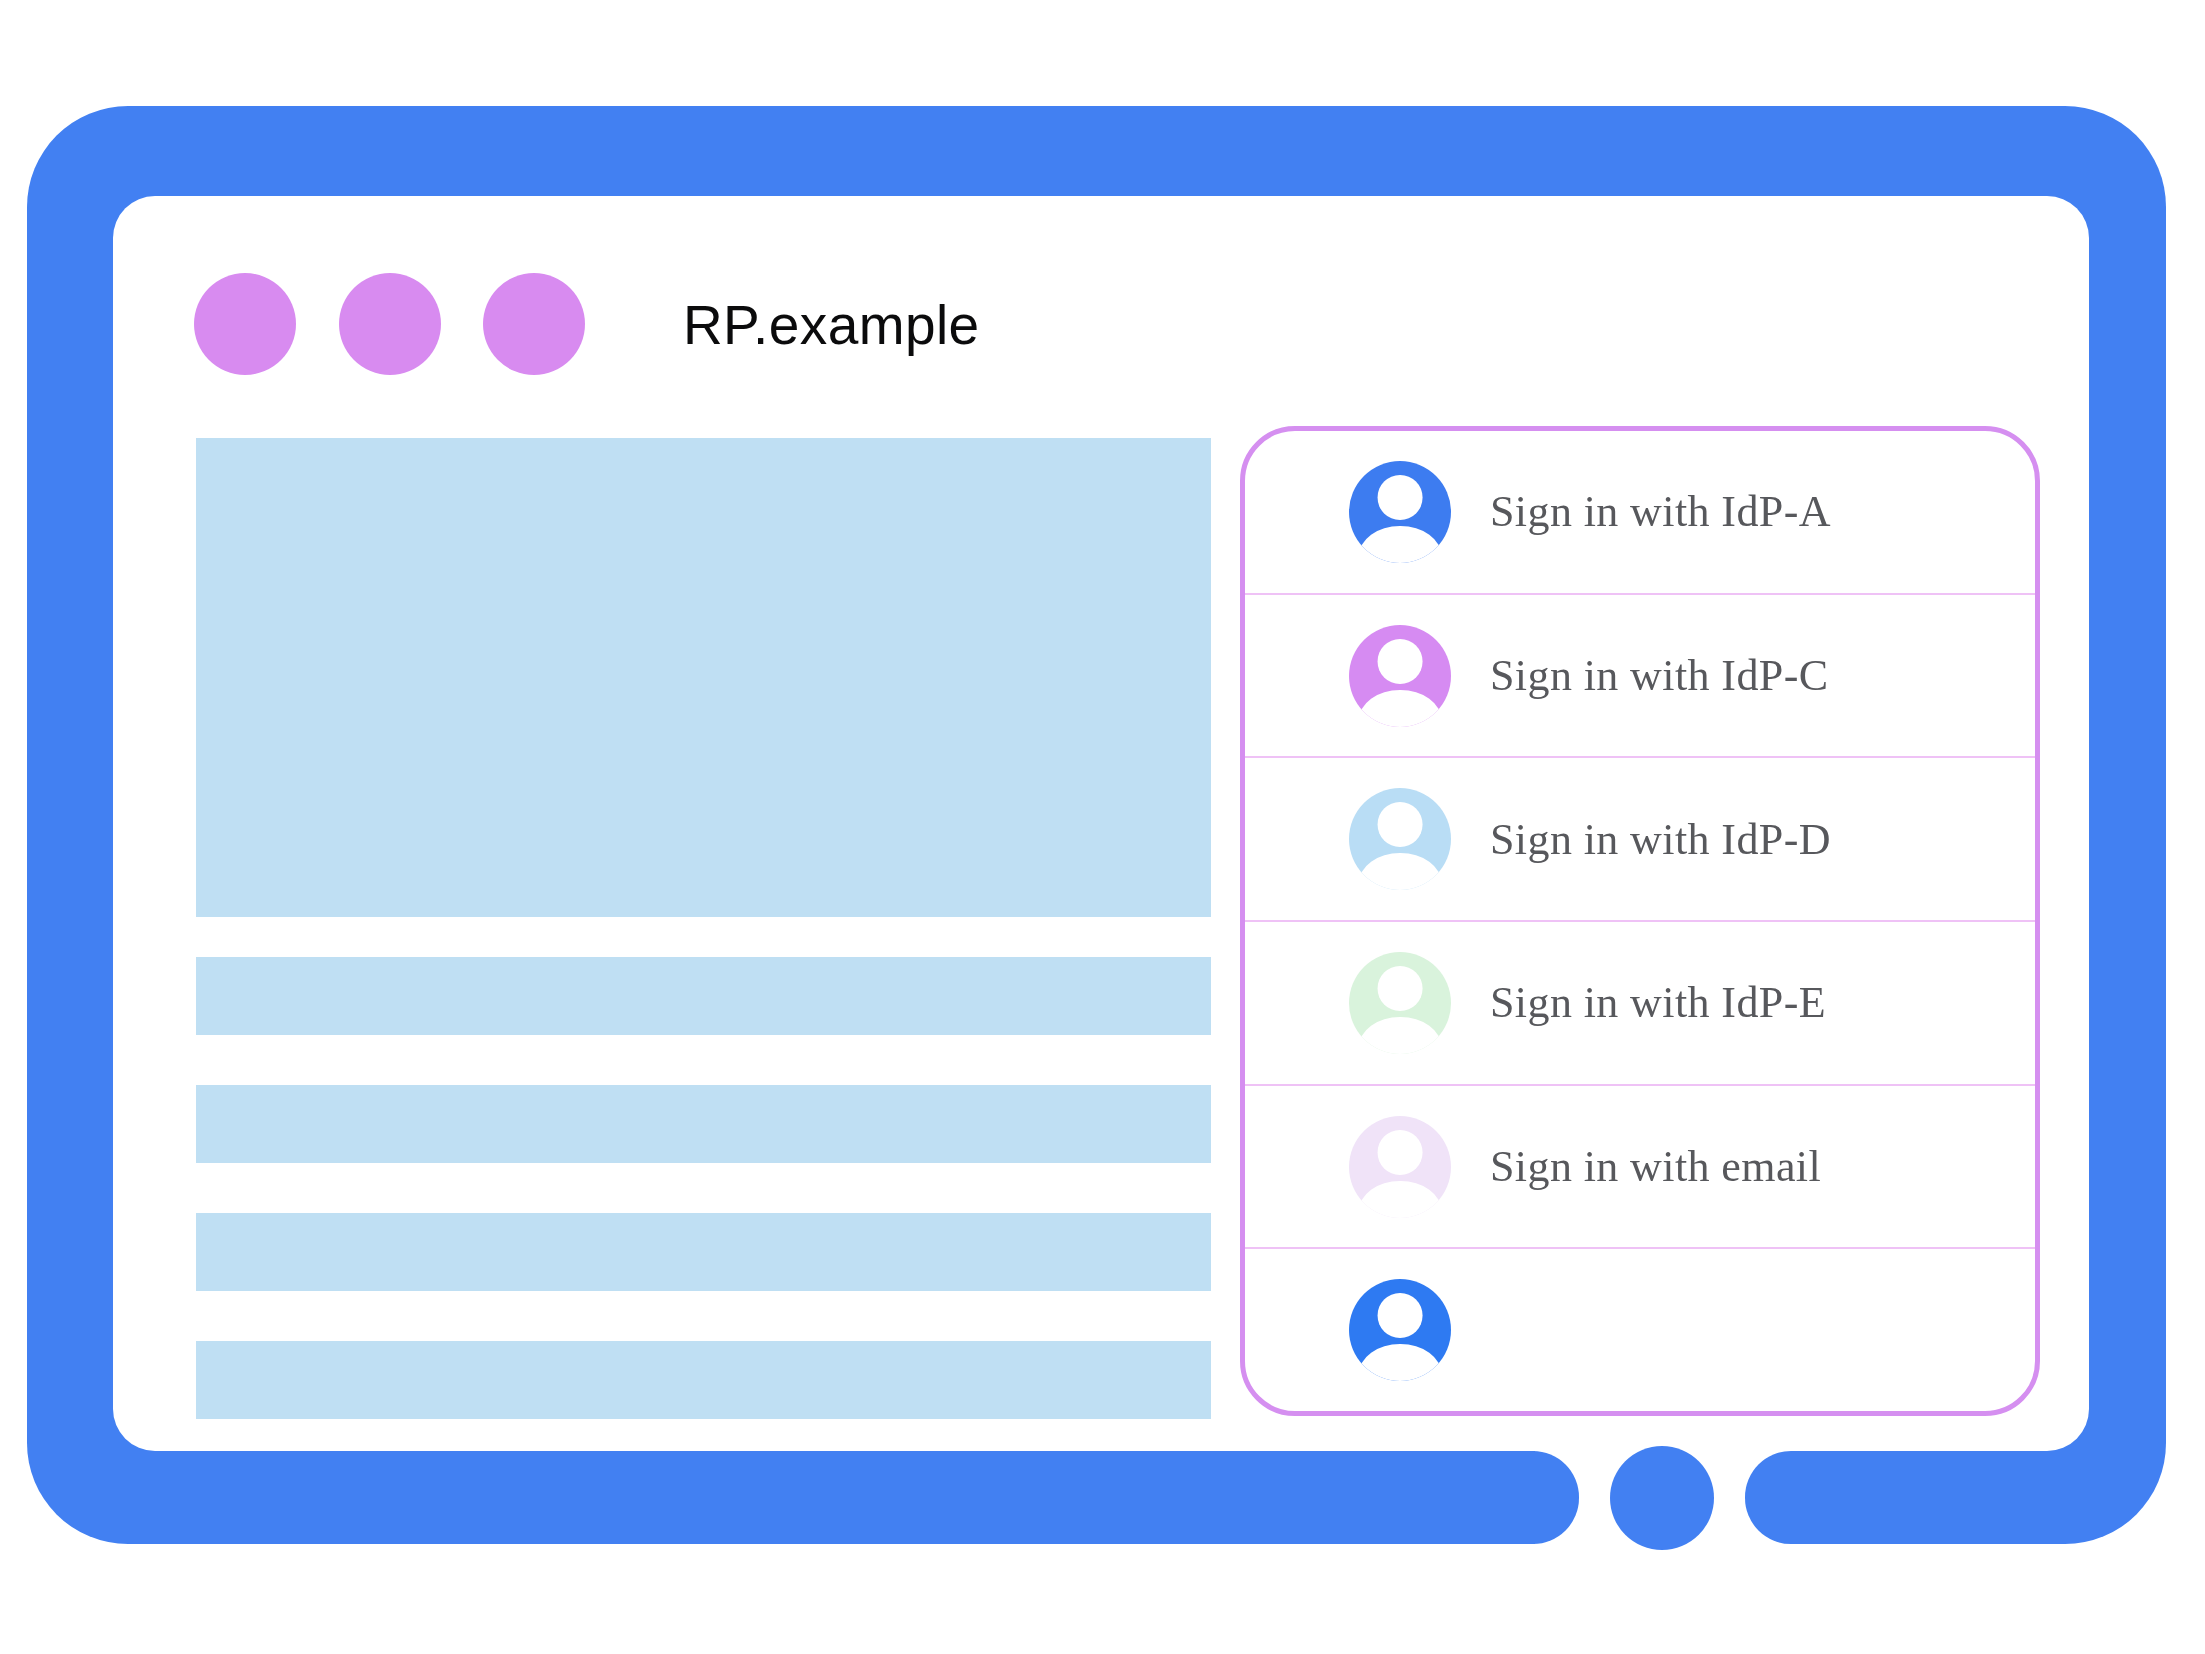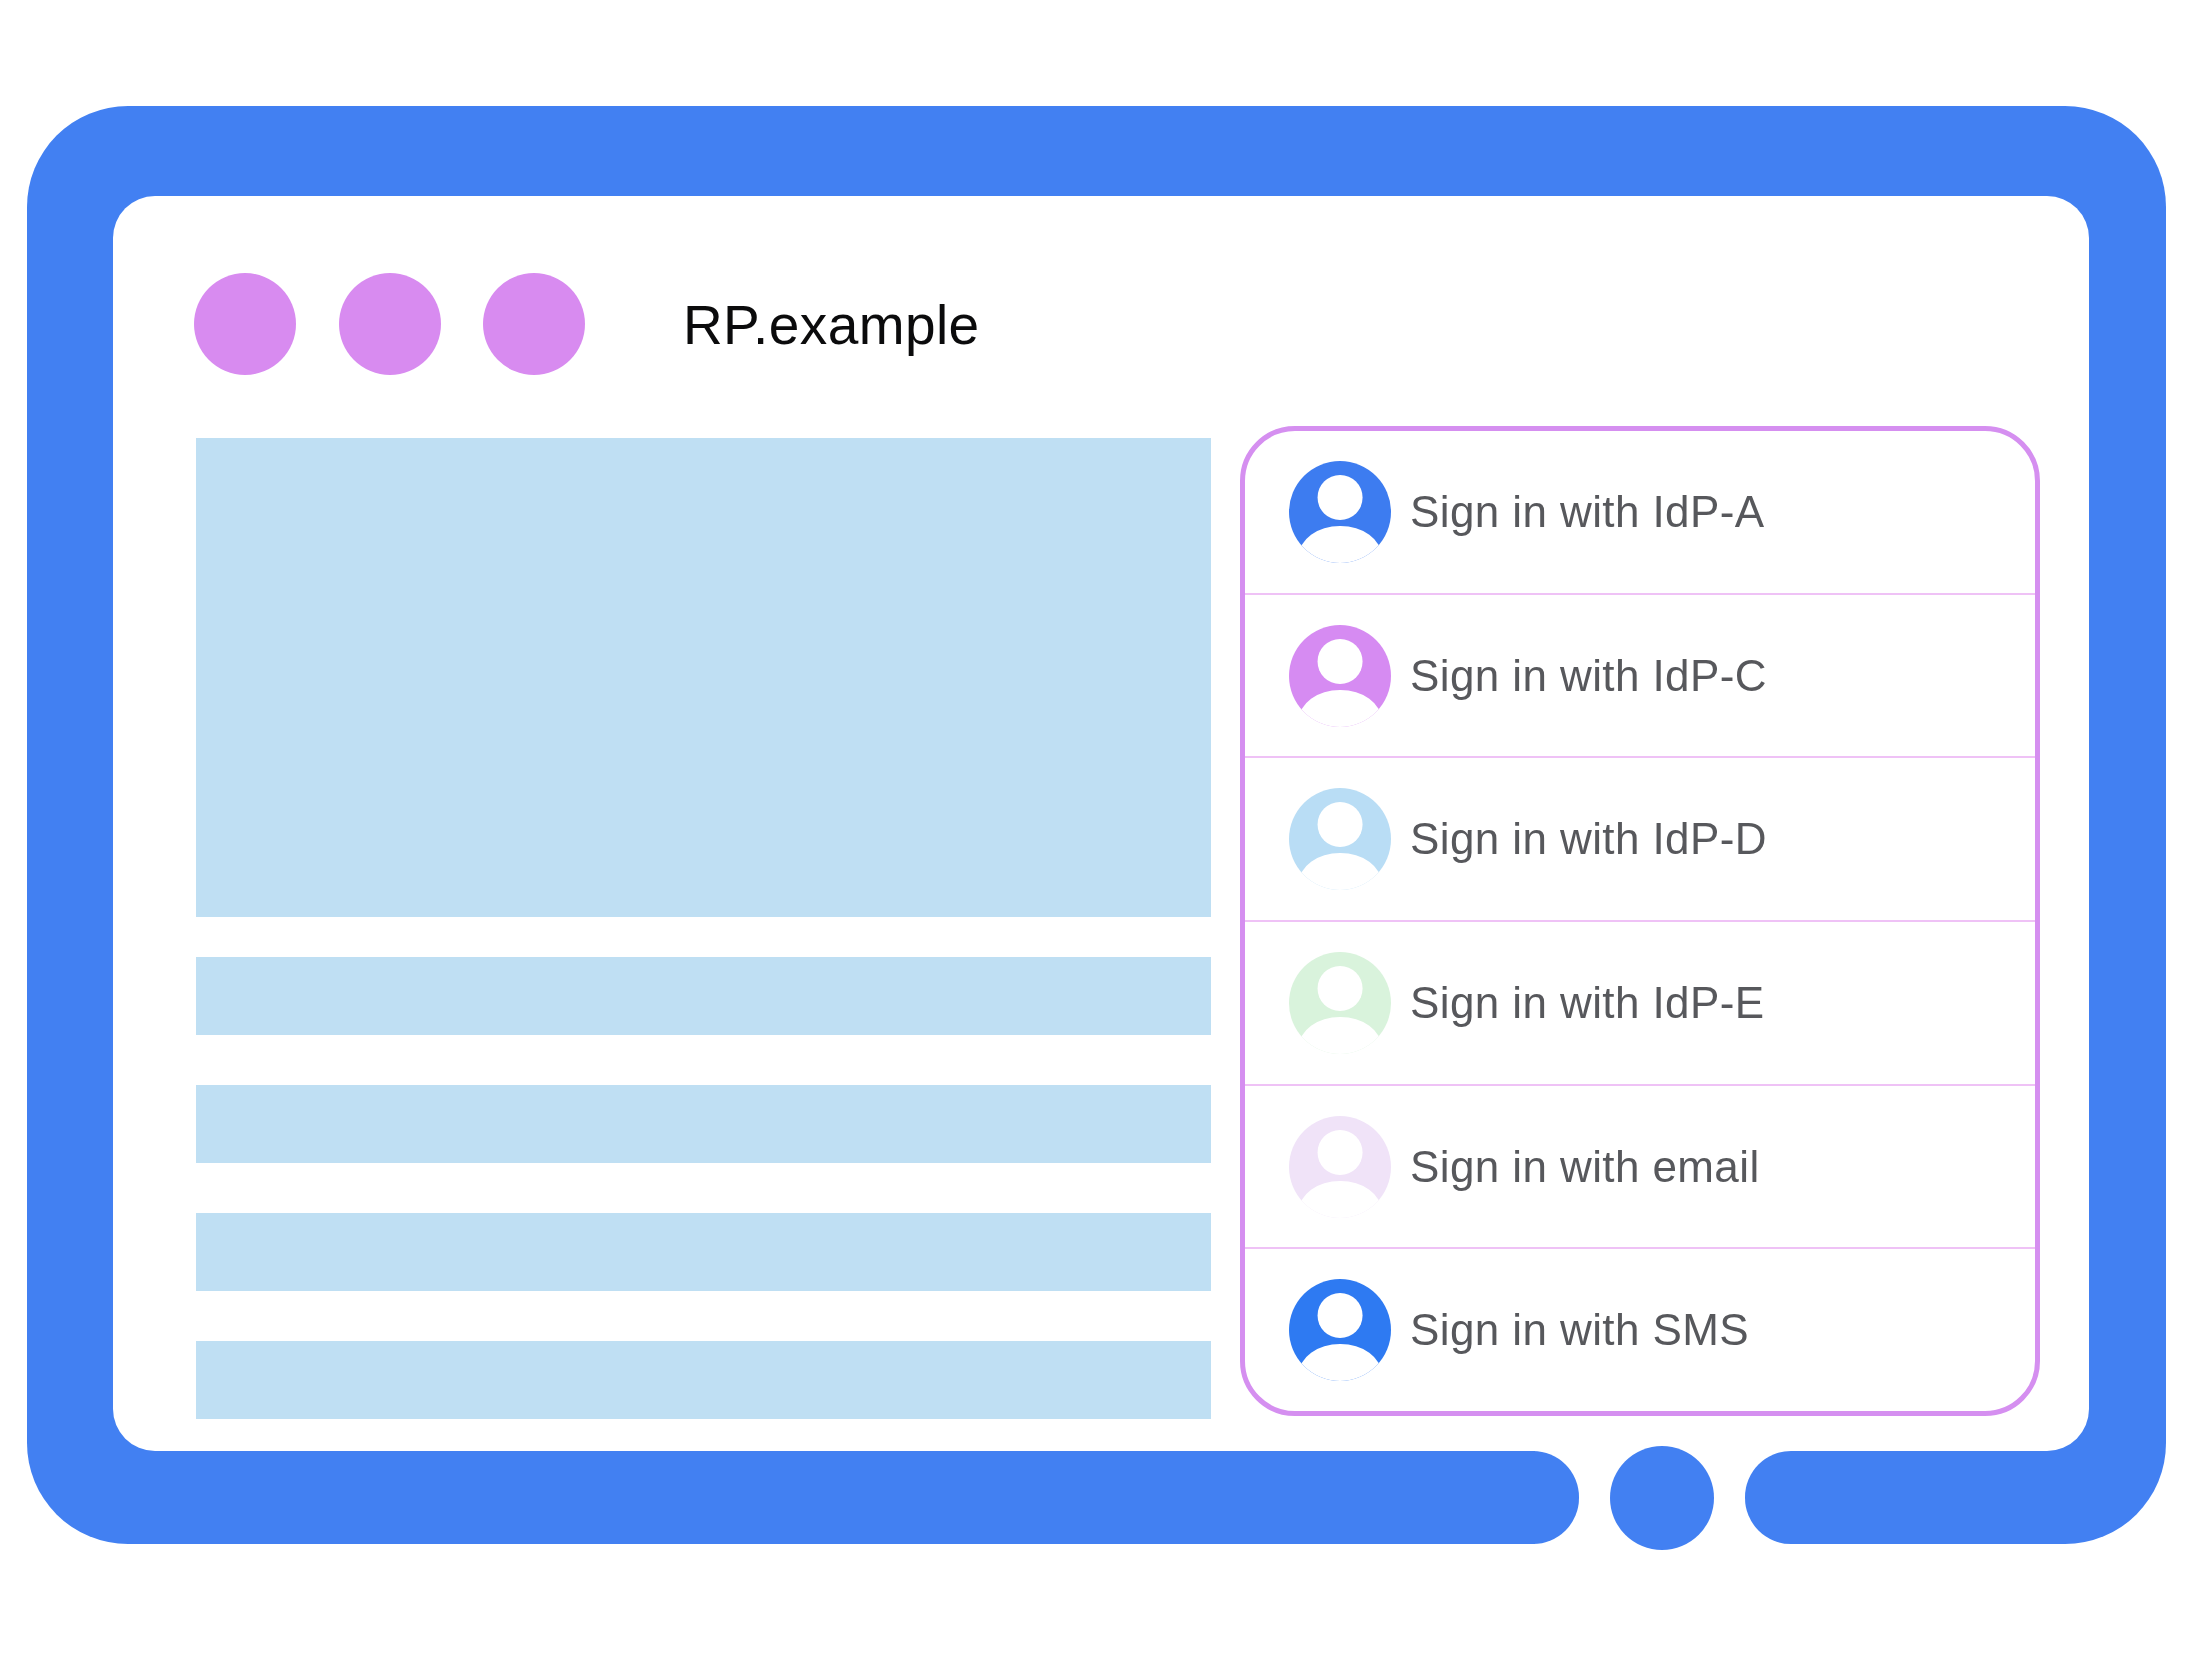--- a/index.html
+++ b/index.html
@@ -32,21 +32,21 @@
   
   .hero{position:absolute;left:196px;top:438px;width:1015px;height:479px;background:var(--placeholder_blue);}
   .bar{position:absolute;left:196px;width:1015px;height:78px;background:var(--placeholder_blue);}
   .bar1{top:957px}.bar2{top:1085px}.bar3{top:1213px}.bar4{top:1341px}
   
   .panel{
     position:absolute;left:1240px;top:426px;width:800px;height:990px;
     box-sizing:border-box;border:5.3px solid var(--panel_border_pink);
     border-radius:55px;background:#fff;display:flex;flex-direction:column;overflow:hidden;
   }
-  .row{flex:1;display:flex;align-items:center;padding-left:44px;gap:19px;cursor:pointer;}
+  .row{flex:1;display:flex;align-items:center;padding-left:104px;gap:39px;cursor:pointer;font-family:Liberation Serif, serif;}
   .row + .row{border-top:2.6px solid var(--divider_pink);}
   .avatar{position:relative;flex:none;width:102px;height:102px;border-radius:50%;overflow:hidden;}
   .avatar .head{
     position:absolute;left:50%;top:14%;transform:translateX(-50%);
     width:44%;height:44%;border-radius:50%;background:var(--avatar_glyph_white);
   }
   .avatar .shoulders{
     position:absolute;left:50%;top:64%;transform:translateX(-50%);
     width:80%;height:58%;border-radius:50%;background:var(--avatar_glyph_white);
   }
@@ -117,18 +117,17 @@
         <div class="shoulders"></div>
       </div>
       <div class="row-label">Sign in with email</div>
     </div>
 
     <div class="row">
       <div class="avatar" style="background: rgb(46, 122, 242);">
         <div class="head"></div>
         <div class="shoulders"></div>
       </div>
-      <div class="row-label">Sign in with SMS</div>
     </div>
 
   </div>
 </div>
 
 
 </body></html>

